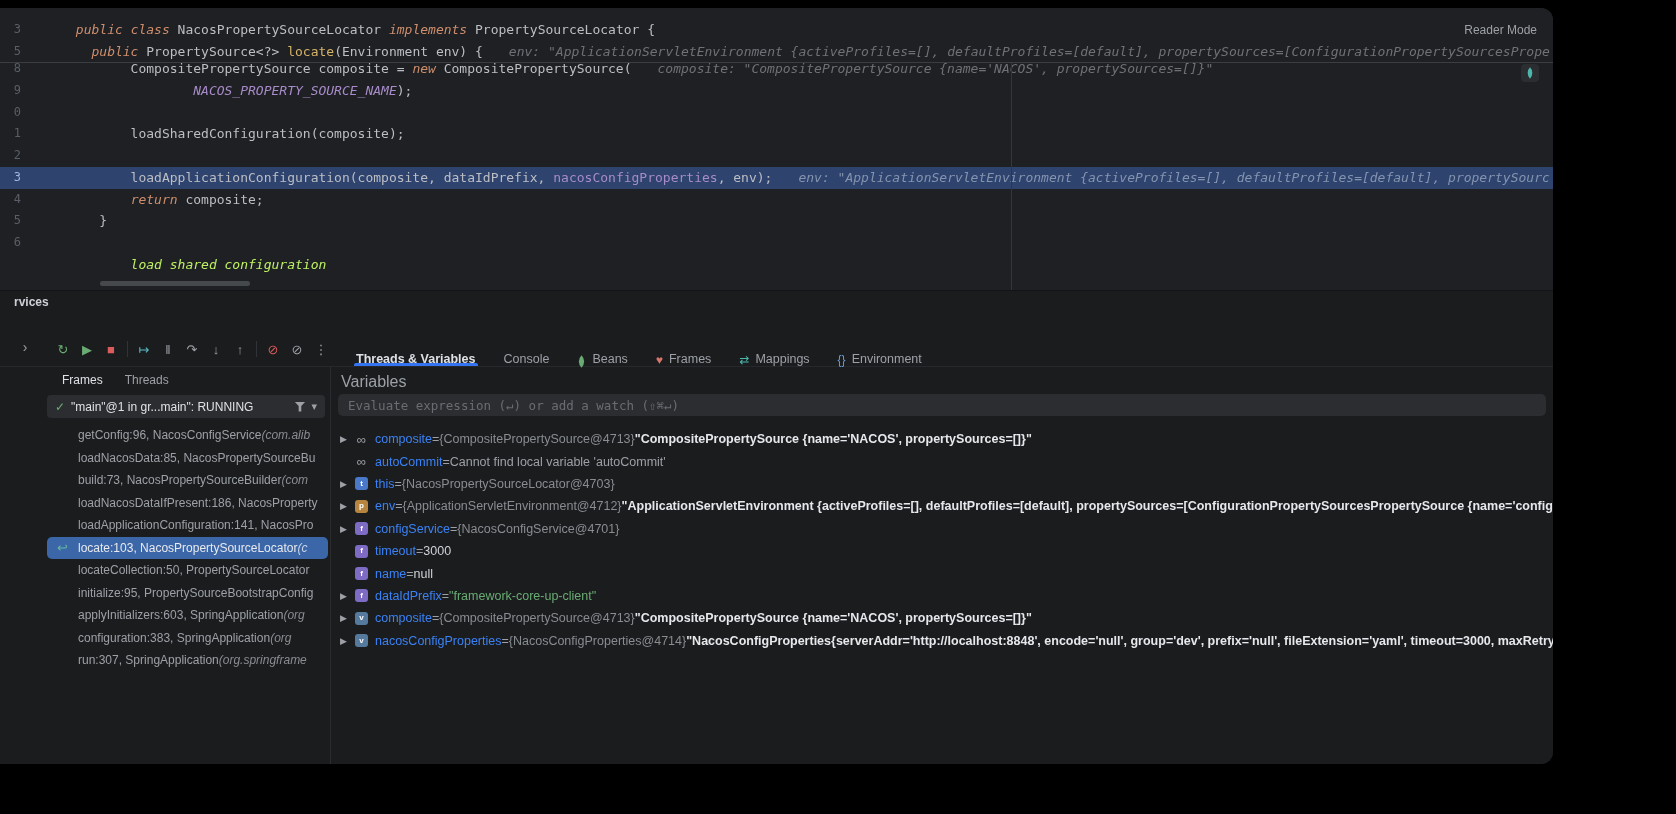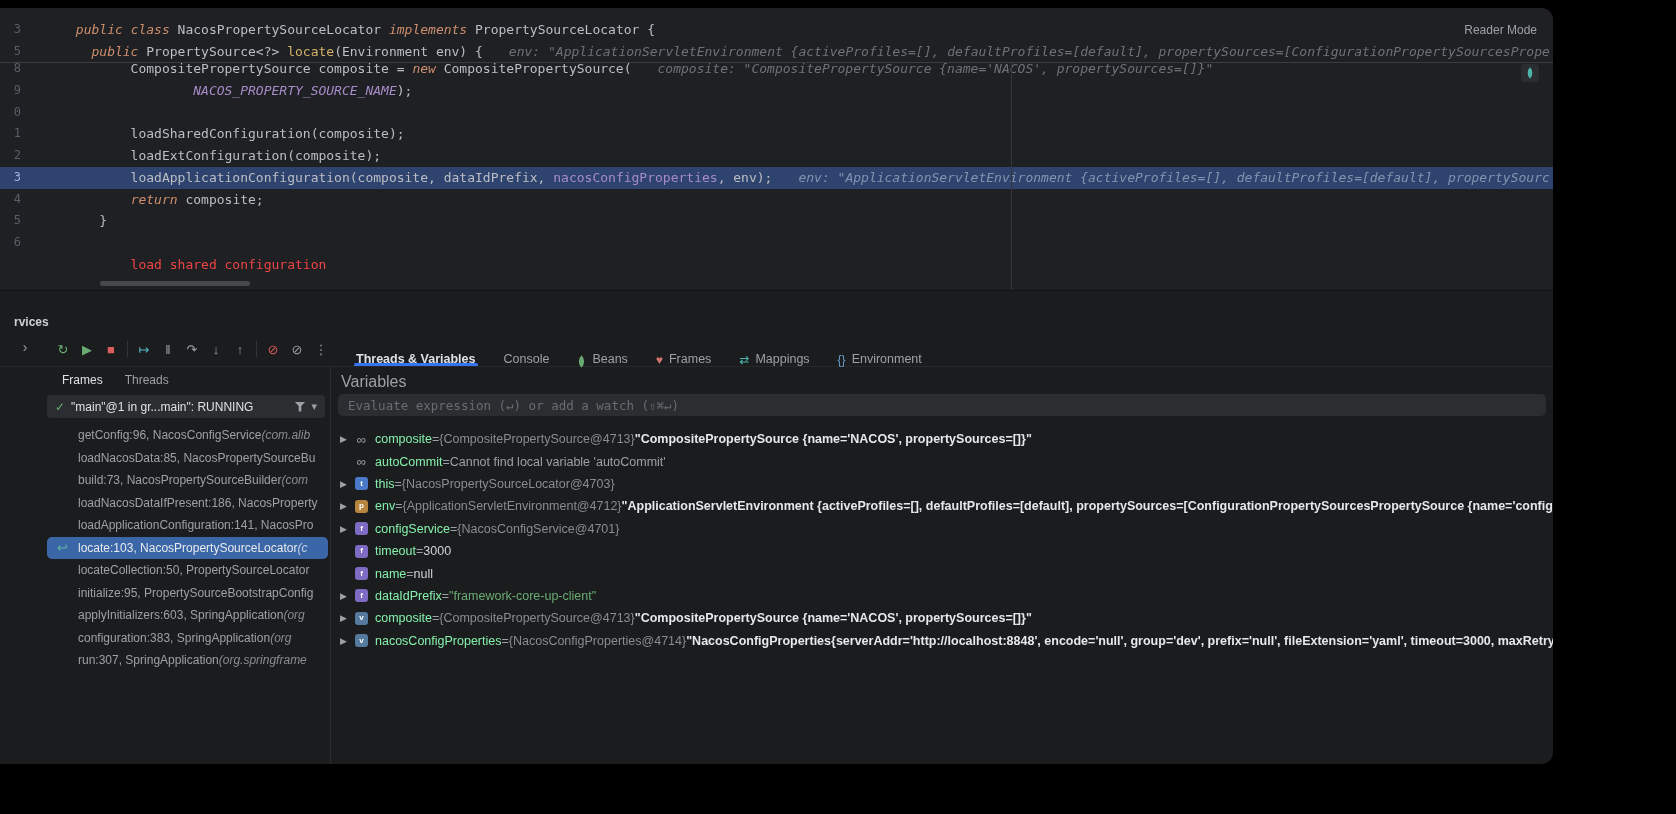--- a/index.html
+++ b/index.html
@@ -12,32 +12,32 @@
   .code-lines{position:absolute;top:50px;left:0;right:0;z-index:1;}
   .sticky{position:absolute;top:11px;left:0;right:0;height:43px;background:#1E2023;border-bottom:1px solid #3A3D42;z-index:3;}
   .crow{height:21.75px;line-height:21.75px;display:flex;white-space:pre;}
   .sticky .crow{height:21.5px;line-height:21.5px;}
   .gut{width:61px;text-align:right;color:#5A5E66;font-size:12px;flex:none;}
   .gutsp{width:47px;flex:none;}
   .code{flex:none;white-space:pre;}
   .crow.exec{background:#2E436E;}
   .crow.exec .gut{color:#9FB6DE;}
   .tk-pl{color:#BCBEC4;} .tk-kw{color:#CF8E6D;font-style:italic;} .tk-mth{color:#D5B36A;}
-  .tk-cst{color:#A88BC9;font-style:italic;} .tk-fld{color:#A88BC9;} .tk-cmt{color:#ef4444;margin-top:6px;}
+  .tk-cst{color:#A88BC9;font-style:italic;} .tk-fld{color:#A88BC9;} .tk-cmt{color:#bef264;font-style:italic;margin-top:6px;}
   .hint{font-style:italic;color:#6E7277;margin-left:26px;}
   .exec .hint{color:#8494AF;}
   .reader-mode{position:absolute;top:15px;right:16px;font:12px "Liberation Sans",sans-serif;color:#9DA0A6;z-index:4;}
   .widget-icon{position:absolute;top:56px;right:14px;width:18px;height:18px;border-radius:4px;background:#2B2D30;z-index:4;display:flex;align-items:center;justify-content:center;}
   .widget-icon::before{content:"";width:8px;height:8px;background:#4DB6AC;border-radius:0 100% 0 100%;transform:rotate(45deg);}
   .hscroll{position:absolute;left:140px;top:273px;width:150px;height:5px;border-radius:3px;background:#54575B;opacity:.75;z-index:5;}
 
   
   .debug{position:absolute;top:282px;left:0;right:0;bottom:0;background:#1A1C1E;border-top:1px solid #121315;}
   .debug::before{content:"";position:absolute;top:75px;left:0;right:0;height:1px;background:#26282B;}
-  .services{position:absolute;top:24px;left:54px;font-size:12px;font-weight:700;color:#CED0D6;}
+  .services{position:absolute;top:4px;left:54px;font-size:12px;font-weight:700;color:#CED0D6;}
   .expander{position:absolute;top:47px;left:56px;width:18px;height:18px;color:#9DA0A6;font-size:14px;display:flex;align-items:center;justify-content:center;}
   .expander::before{content:"›";}
   .toolbar{position:absolute;top:46px;left:91px;height:24px;display:flex;align-items:center;}
   .ticon{width:24px;height:24px;display:flex;align-items:center;justify-content:center;font-size:13px;border-radius:4px;cursor:default;}
   .ticon span{line-height:1;}
   .tsep{width:1px;height:16px;background:#303337;margin:0 4px;}
   .dtabs{position:absolute;top:44px;left:396px;height:31px;display:flex;gap:28px;align-items:center;}
   .dtab{font-size:12.5px;color:#9DA0A6;display:flex;gap:6px;align-items:flex-end;position:relative;height:100%;}
   .dtab.sel{color:#DFE1E5;font-weight:600;}
   .dtab.sel::after{content:"";position:absolute;left:-2px;right:-2px;bottom:0;height:3px;border-radius:2px 2px 0 0;background:#3574F0;}
@@ -60,40 +60,40 @@
   .frow.sel .fpkg{color:#C9D4E8;}
   .vdivider{position:absolute;top:76px;bottom:0;left:370px;width:1px;background:#2A2C30;}
   .eval{position:absolute;top:103px;left:378px;right:7px;height:22px;background:#2B2D30;border-radius:5px;display:flex;align-items:center;padding:0 10px;font-family:"DejaVu Sans Mono",monospace;font-size:12.5px;color:#696D73;box-sizing:border-box;white-space:nowrap;overflow:hidden;}
   .vars{position:absolute;top:137px;left:372px;right:0;}
   .vrow{height:22.4px;display:flex;align-items:center;padding-left:8px;font-size:12.5px;white-space:nowrap;overflow:hidden;}
   .vchev{width:15px;flex:none;color:#9DA0A6;font-size:9px;}
   .vicon{width:20px;flex:none;display:flex;align-items:center;}
   .ic{width:13px;height:13px;border-radius:3px;display:flex;align-items:center;justify-content:center;font-size:8px;font-weight:700;color:#fff;line-height:1;}
   .ic-watch{background:none;color:#9DA0A6;font-size:13px;font-weight:400;}
   .ic-this{background:#4A79C9;} .ic-param{background:#B8853F;} .ic-field{background:#7D6BC4;} .ic-local{background:#567A9E;}
-  .vname{color:#86efac;} .veq{color:#9DA0A6;} .vref{color:#898C90;}
+  .vname{color:#3b82f6;} .veq{color:#9DA0A6;} .vref{color:#898C90;}
   .v-tostring{color:#E6E8EB;font-weight:600;}
   .v-string{color:#6AAB73;}
   .v-plain{color:#CFD2D6;}
   .v-muted{color:#9DA0A6;}
 </style>
 </head>
 <body>
 
 <div class="stage">
   <div class="window">
 
     <div class="editor">
       <div class="margin-guide"></div>
       <div id="code-lines" class="code-lines">
           <div class="crow"><span class="gut">8</span><span class="gutsp"></span><span class="code"><span class="tk-pl">        CompositePropertySource composite = </span><span class="tk-kw">new</span><span class="tk-pl"> CompositePropertySource(</span><span class="hint">composite: "CompositePropertySource {name='NACOS', propertySources=[]}"</span></span></div>
           <div class="crow"><span class="gut">9</span><span class="gutsp"></span><span class="code"><span class="tk-pl">                </span><span class="tk-cst">NACOS_PROPERTY_SOURCE_NAME</span><span class="tk-pl">);</span></span></div>
           <div class="crow"><span class="gut">0</span><span class="gutsp"></span><span class="code"></span></div>
           <div class="crow"><span class="gut">1</span><span class="gutsp"></span><span class="code"><span class="tk-pl">        loadSharedConfiguration(composite);</span></span></div>
-          <div class="crow"><span class="gut">2</span><span class="gutsp"></span><span class="code"><span class="tk-pl">        loadExtConfiguration(composite);</span></span></div>
+          <div class="crow"><span class="gut">2</span><span class="gutsp"></span></div>
           <div class="crow exec"><span class="gut">3</span><span class="gutsp"></span><span class="code"><span class="tk-pl">        loadApplicationConfiguration(composite, dataIdPrefix, </span><span class="tk-fld">nacosConfigProperties</span><span class="tk-pl">, env);</span><span class="hint">env: "ApplicationServletEnvironment {activeProfiles=[], defaultProfiles=[default], propertySourc</span></span></div>
           <div class="crow"><span class="gut">4</span><span class="gutsp"></span><span class="code"><span class="tk-pl">        </span><span class="tk-kw">return</span><span class="tk-pl"> composite;</span></span></div>
           <div class="crow"><span class="gut">5</span><span class="gutsp"></span><span class="code"><span class="tk-pl">    }</span></span></div>
           <div class="crow"><span class="gut">6</span><span class="gutsp"></span><span class="code"></span></div>
           <div class="crow"><span class="gut"></span><span class="gutsp"></span><span class="code"><span class="tk-cmt">        load shared configuration</span></span></div>
         </div>
       <div id="sticky" class="sticky">
           <div class="crow"><span class="gut">3</span><span class="gutsp"></span><span class="code"><span class="tk-pl"> </span><span class="tk-kw">public</span><span class="tk-pl"> </span><span class="tk-kw">class</span><span class="tk-pl"> NacosPropertySourceLocator </span><span class="tk-kw">implements</span><span class="tk-pl"> PropertySourceLocator {</span></span></div>
           <div class="crow"><span class="gut">5</span><span class="gutsp"></span><span class="code"><span class="tk-pl">   </span><span class="tk-kw">public</span><span class="tk-pl"> PropertySource&lt;?&gt; </span><span class="tk-mth">locate</span><span class="tk-pl">(Environment env) {</span><span class="hint">env: "ApplicationServletEnvironment {activeProfiles=[], defaultProfiles=[default], propertySources=[ConfigurationPropertySourcesPrope</span></span></div>
         </div>

